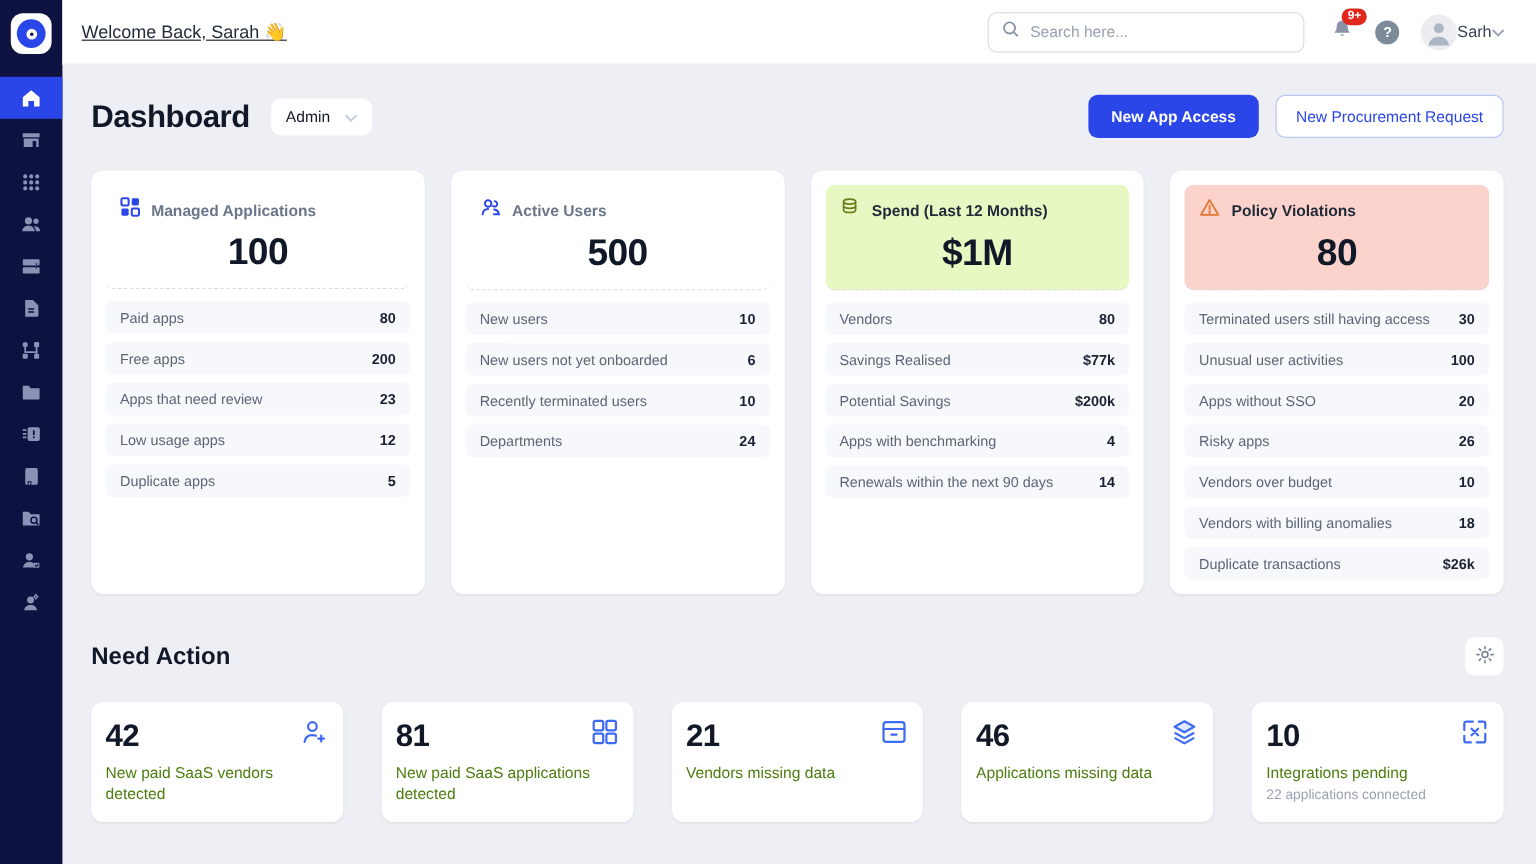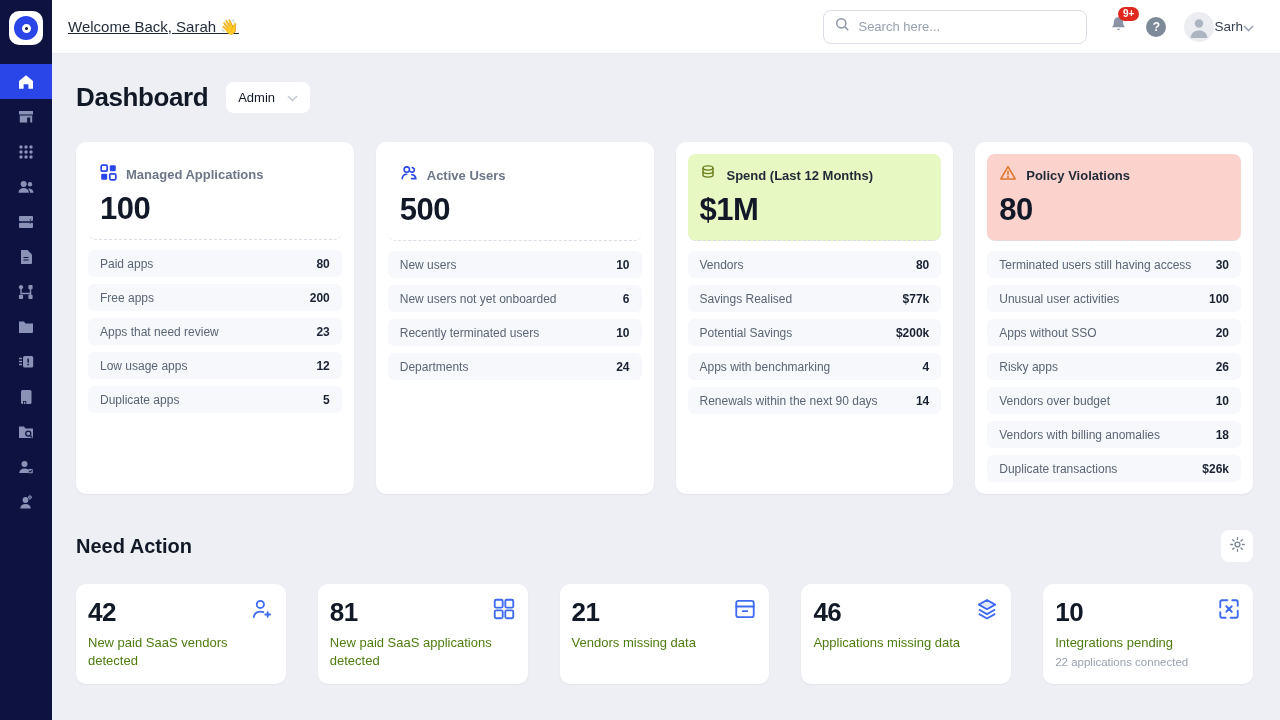--- a/index.html
+++ b/index.html
@@ -38,21 +38,21 @@
   
   .content { flex:1; padding:24px 27px 0 24px; }
   .page-header { display:flex; align-items:center; height:38px; }
   .page-title { font-size:26px; font-weight:700; letter-spacing:-0.4px; color:#111827; }
   .role-chip { margin-left:18px; background:#fff; border-radius:8px; padding:8px 12px; display:flex; align-items:center; gap:12px; font-size:13px; font-weight:500; color:#111827; cursor:pointer; }
   .header-actions { margin-left:auto; display:flex; gap:14px; }
   .btn { height:36px; border-radius:8px; font-size:13px; font-family:inherit; cursor:pointer; }
   .btn-primary { background:#2B46E8; color:#fff; border:none; font-weight:600; padding:0 19px; }
   .btn-secondary { background:#fff; color:#2B46E8; border:1px solid #BCC7F4; font-weight:500; padding:0 16px; }
   
-  .stats-grid { display:grid; grid-template-columns:repeat(4,1fr); gap:22px; margin-top:26px; }
+  .stats-grid { display:grid; grid-template-columns:repeat(4,1fr); gap:22px; margin-top:26px;text-align:center; }
   .stat-card { background:#fff; border-radius:10px; padding:12px; box-shadow:0 1px 2px rgba(16,24,40,.05); }
   .stat-head { padding:10px 12px 12px; border-bottom:1.5px dashed #D9DEE6; margin-bottom:10px; border-radius:8px; }
   .stat-head.hl-green { background:#E7F8C3; }
   .stat-head.hl-red { background:#FBD3CC; }
   .stat-title-row { display:flex; align-items:center; gap:9px; }
   .stat-title { font-size:13px; font-weight:700; color:#6C7689; }
   .stat-head.hl-green .stat-title, .stat-head.hl-red .stat-title { color:#1F2937; }
   .stat-value { font-size:31px; font-weight:800; color:#111827; letter-spacing:-0.5px; margin-top:6px; }
   .stat-rows { display:flex; flex-direction:column; gap:7px; }
   .stat-row { display:flex; justify-content:space-between; align-items:center; background:#F6F8FB; border-radius:6px; padding:6px 12px; min-height:27px; }
@@ -250,20 +250,24 @@
   <div class="content">
 
     <div class="page-header">
       <h1 class="page-title">Dashboard</h1>
       <div class="role-chip">
         <span>Admin</span>
         <span><svg width="11" height="7" viewBox="0 0 11 7">
               <path d="M1 1l4.5 4.5L10 1" stroke="#C5CBD6" stroke-width="1.6" fill="none"></path>
             </svg></span>
       </div>
+      <div class="header-actions">
+        <button class="btn btn-primary">New App Access</button>
+        <button class="btn btn-secondary">New Procurement Request</button>
+      </div>
     </div>
 
     <div class="stats-grid">
 
       <section class="stat-card">
         <div class="stat-head">
           <div class="stat-title-row">
             <span><svg width="17" height="17" viewBox="0 0 17 17">
                   <rect x="1.2" y="1.2" width="6" height="6" rx="1.2" stroke="#2B46E8" stroke-width="1.7" fill="none"></rect>
                   <rect x="9.8" y="1.2" width="6" height="6" rx="1.2" fill="#2B46E8"></rect>

